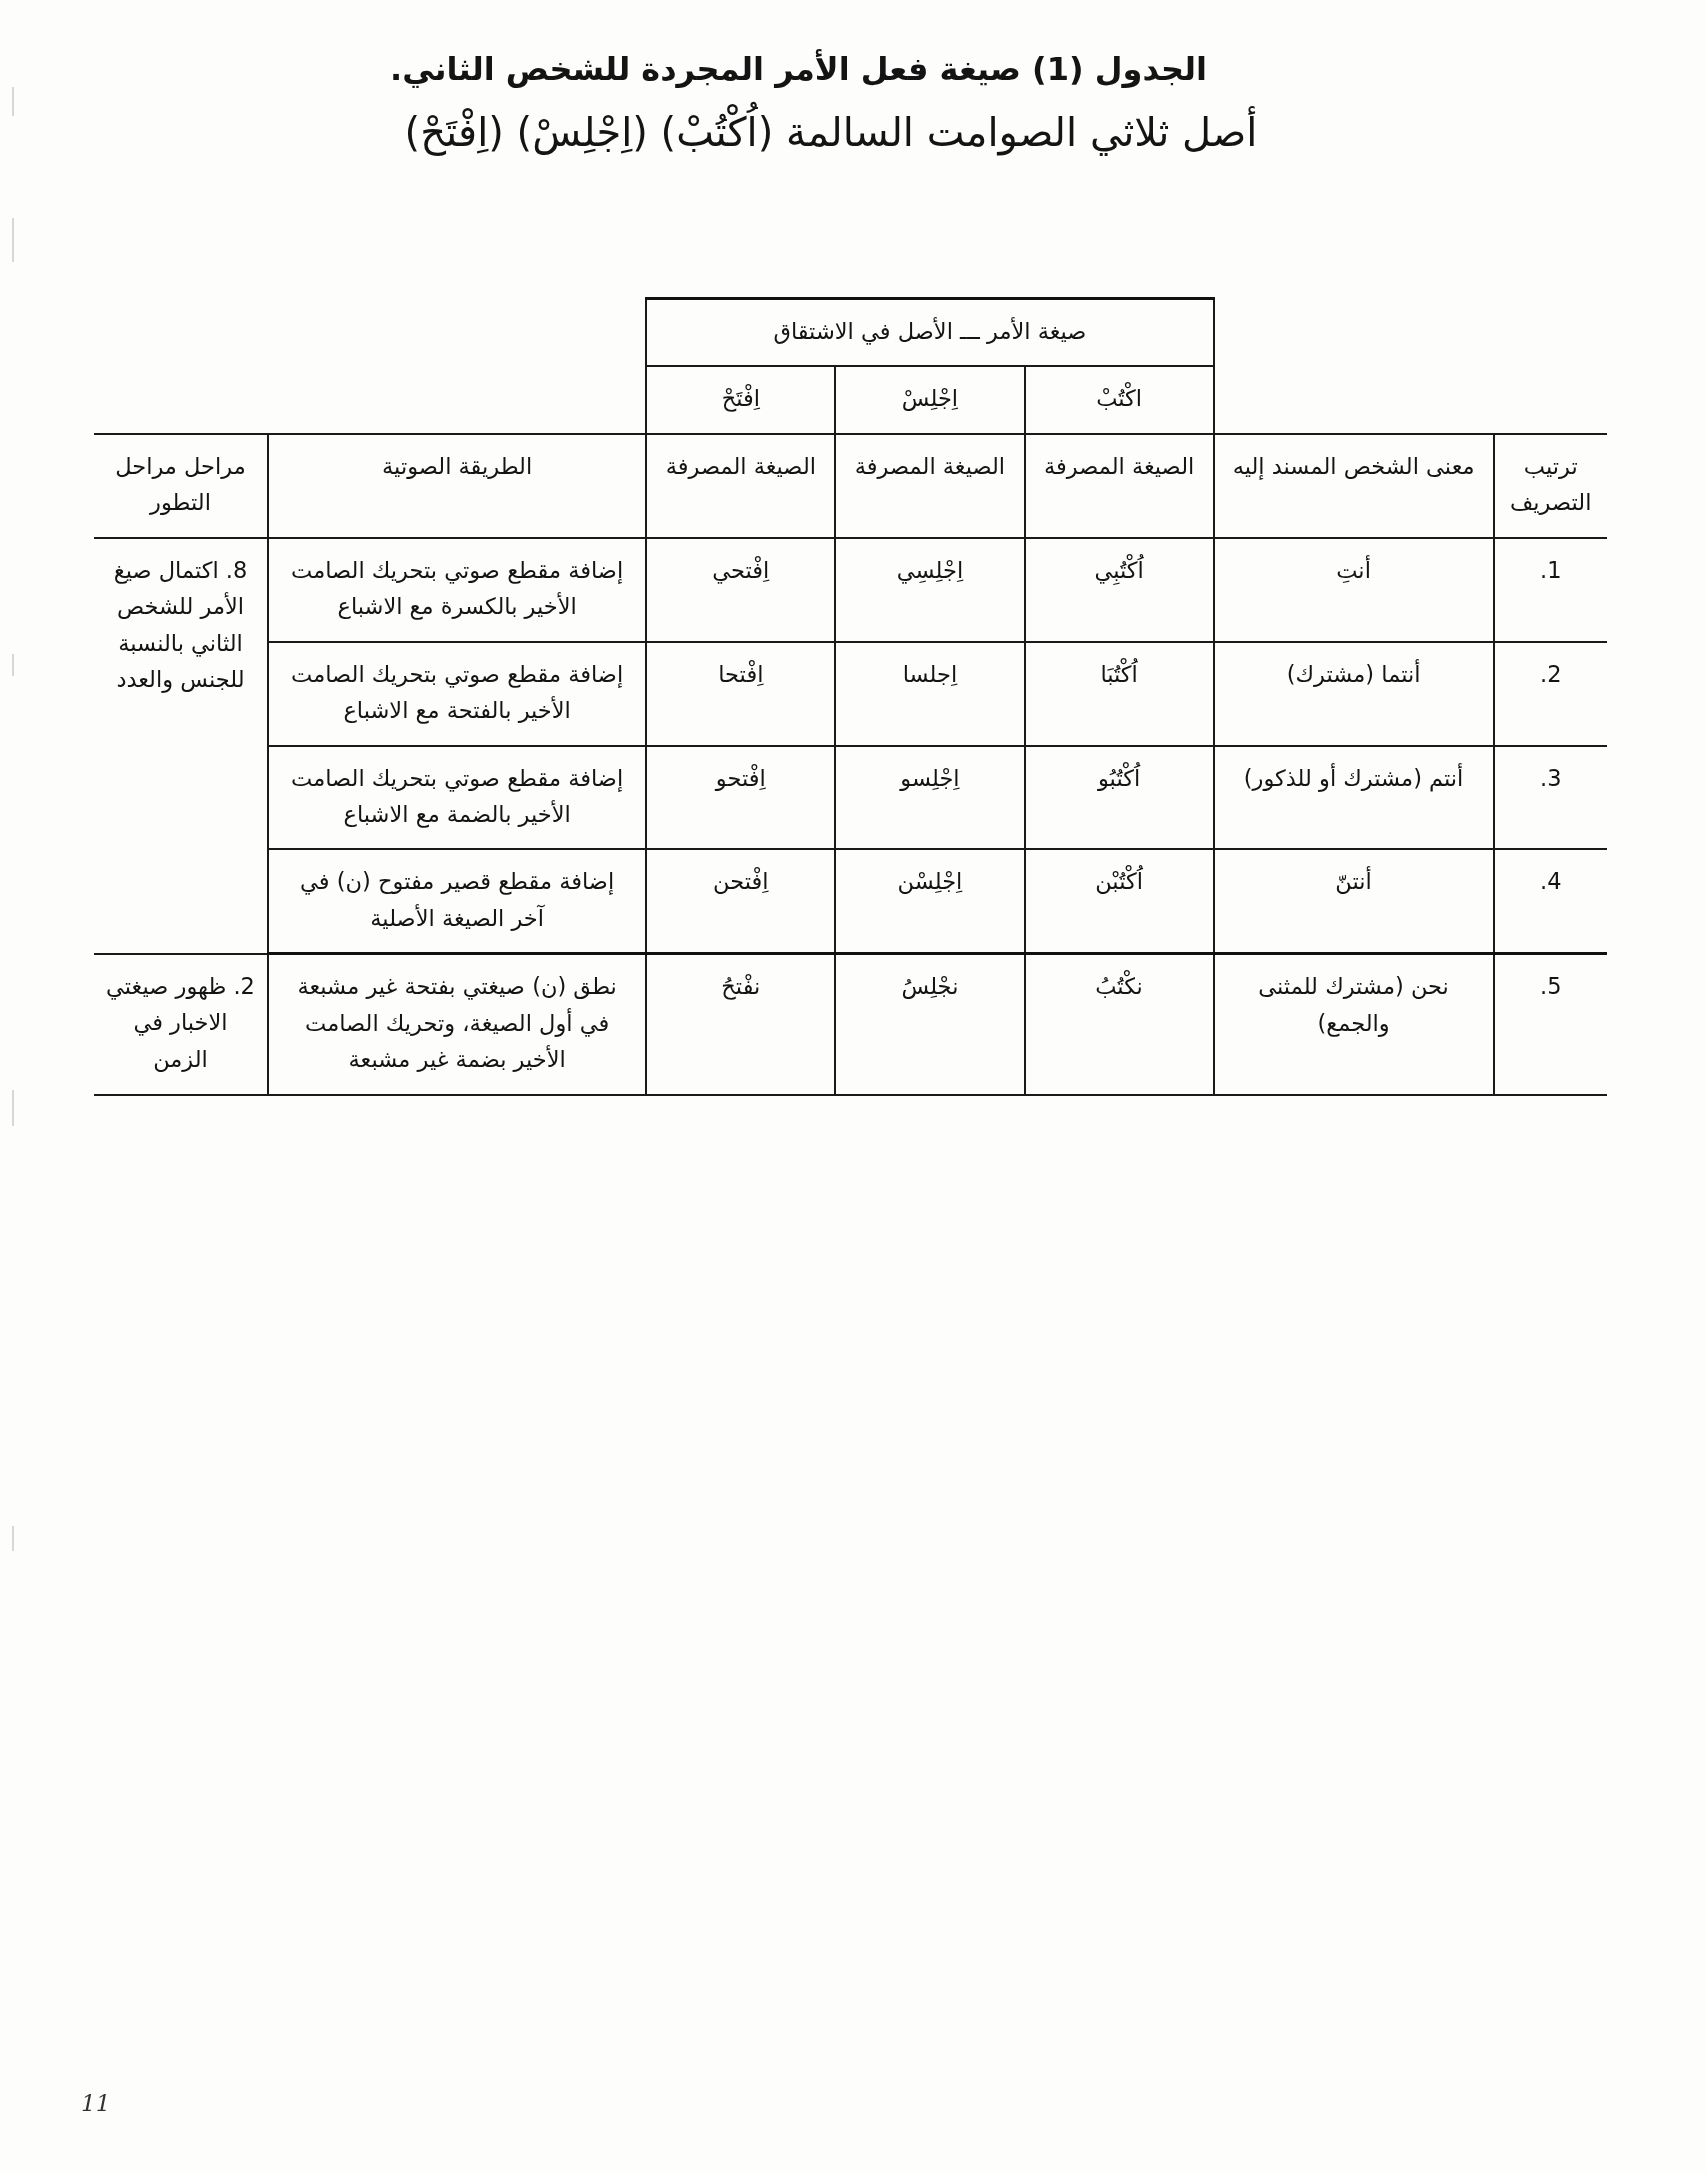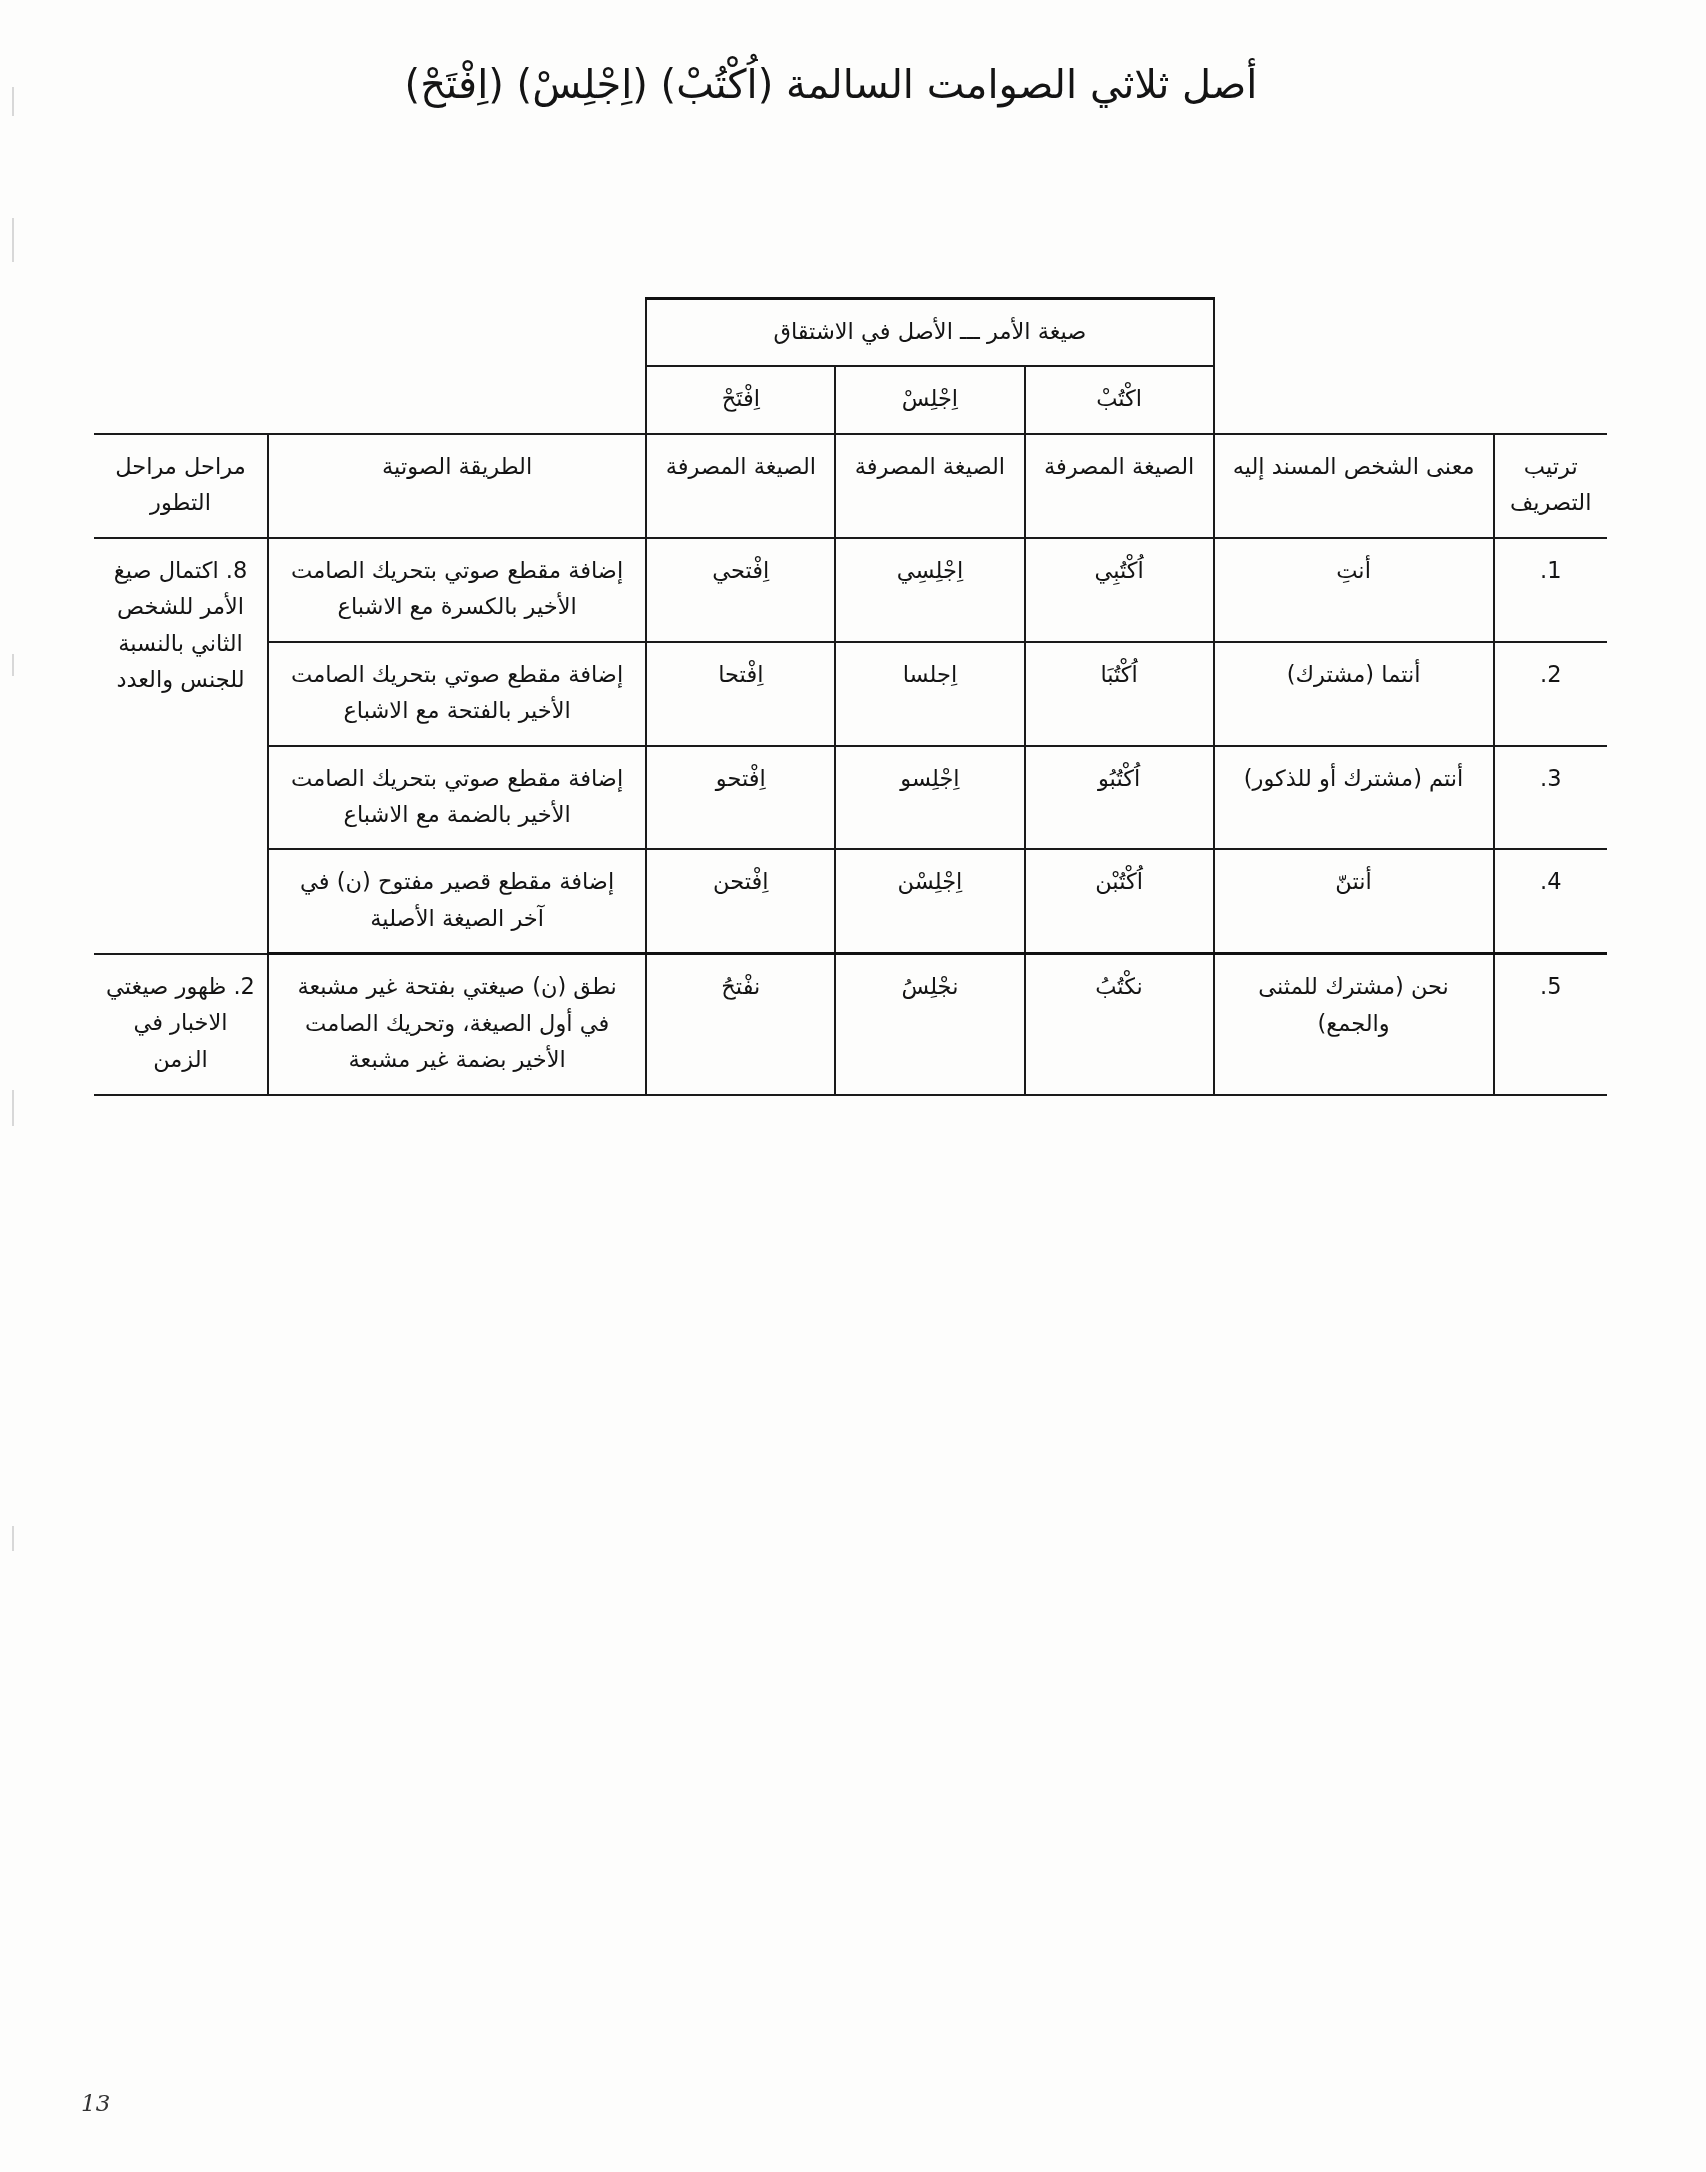--- a/index.html
+++ b/index.html
@@ -145,20 +145,21 @@
 
 <div class="page">
 
   <div class="speckle" style="top:87px;height:29px;"></div>
   <div class="speckle" style="top:218px;height:44px;"></div>
   <div class="speckle" style="top:654px;height:22px;"></div>
   <div class="speckle" style="top:1090px;height:36px;"></div>
   <div class="speckle" style="top:1526px;height:25.4px;"></div>
 
   <div class="title-block">
+    <div class="title-line-1">الجدول (1) صيغة فعل الأمر المجردة للشخص الثاني.</div>
     <div class="title-line-2">أصل ثلاثي الصوامت السالمة (اُكْتُبْ) (اِجْلِسْ) (اِفْتَحْ)</div>
   </div>
 
   <div class="tbl-wrap">
     <table class="main">
       <colgroup>
         <col class="c-order">
         <col class="c-person">
         <col class="c-f1">
         <col class="c-f2">
@@ -239,16 +240,16 @@
         <td class="cell-form bl bb">نكْتُبُ</td>
         <td class="cell-form bl bb">نجْلِسُ</td>
         <td class="cell-form bl bb">نفْتحُ</td>
         <td class="cell-method bl bb">نطق (ن) صيغتي بفتحة غير مشبعة في أول الصيغة، وتحريك الصامت الأخير بضمة غير مشبعة</td>
         <td class="cell-stage bb">2. ظهور صيغتي الاخبار في الزمن</td>
       </tr>
     </tbody>
       </table>
   </div>
 
-  <div class="folio">13</div>
+  <div class="folio">11</div>
 
 </div>
 
 
 </body></html>

